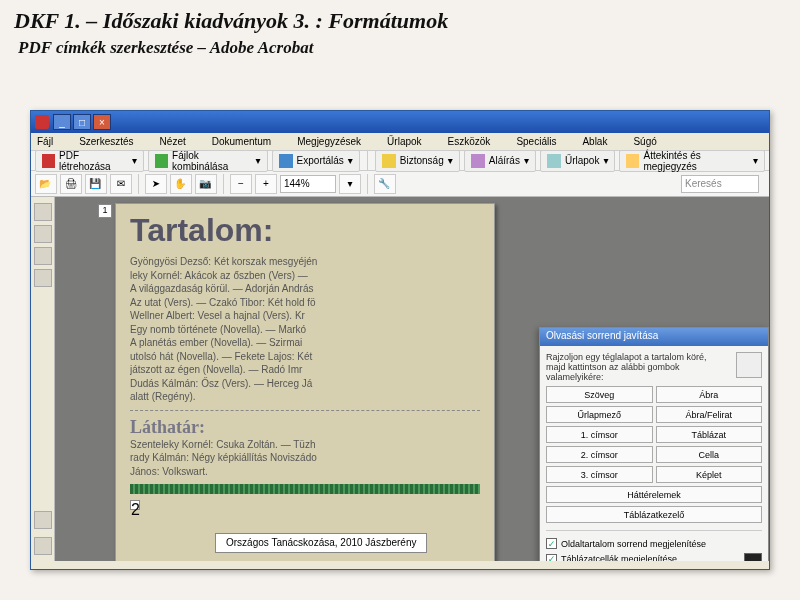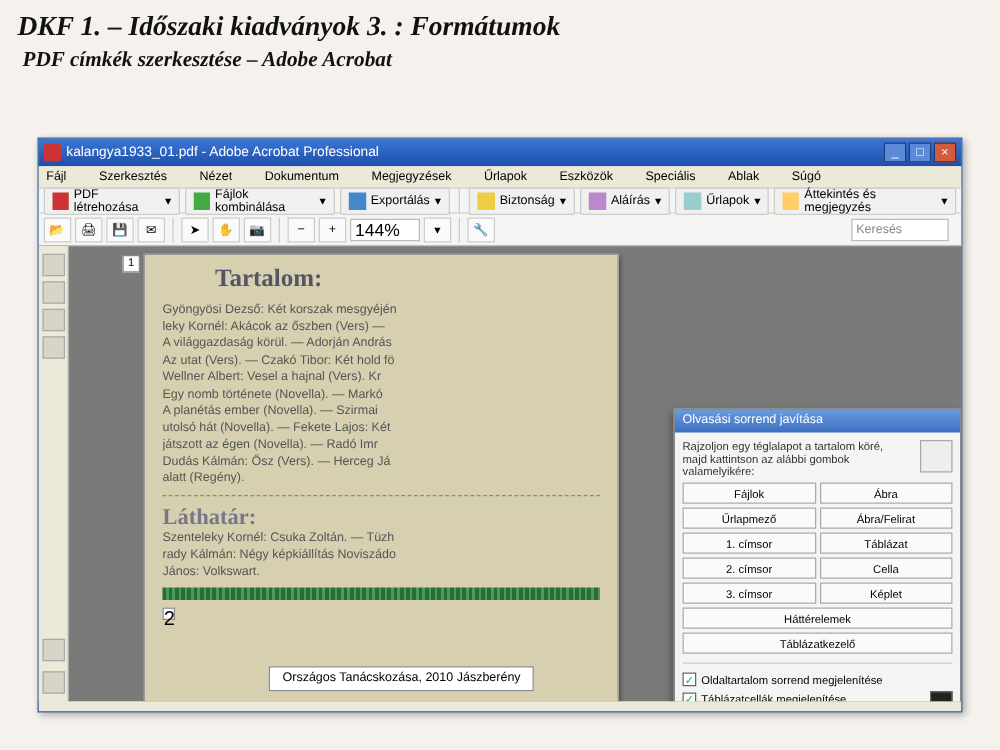--- a/index.html
+++ b/index.html
@@ -26,31 +26,31 @@
 .tbtn .glyph.plus { background: #4a4; }
 .tbtn .glyph.arrow { background: #48c; }
 .tbtn .glyph.yellow { background: #ec4; }
 .tbtn .glyph.sig { background: #b8c; }
 .tbtn .glyph.form { background: #9cc; }
 .tbtn .glyph.comment { background: #fc6; }
 .sep { width: 1px; height: 20px; background: #ccc; margin: 0 3px; }
 
 .toolbar2 { height: 26px; background: #f4f4f2; border-bottom: 1px solid #bbb; display: flex; align-items: center; gap: 3px; padding: 0 4px; font-size: 10px; }
 .ibtn { width: 22px; height: 20px; border: 1px solid #ccc; background: #fafafa; display: flex; align-items: center; justify-content: center; }
-.zoom { width: 56px; height: 18px; border: 1px solid #bbb; background: #fff; font-size: 14px; padding: 0 3px; display: flex; align-items: center; }
+.zoom { width: 56px; height: 18px; border: 1px solid #bbb; background: #fff; font-size: 10px; padding: 0 3px; display: flex; align-items: center; }
 .search { width: 78px; height: 18px; border: 1px solid #bbb; background: #fff; font-size: 10px; padding: 0 3px; color: #888; margin-left: auto; margin-right: 6px; display: flex; align-items: center; }
 
 .workspace { display: flex; height: calc(100% - 94px); }
 .sidebar { width: 24px; background: #ece9d8; border-right: 1px solid #bbb; display: flex; flex-direction: column; gap: 4px; padding-top: 6px; align-items: center; }
 .sidebar .sitem { width: 18px; height: 18px; background: #d8d4c8; border: 1px solid #aaa; }
 
 .doc-area { flex: 1; background: #7a7a78; position: relative; overflow: hidden; }
 .page { position: absolute; left: 60px; top: 6px; width: 380px; height: 400px; background: #d6d0b0; border: 1px solid #999; box-shadow: 2px 2px 4px rgba(0,0,0,.4); padding: 8px 14px; }
 .page-marker { position: absolute; left: -18px; top: 0; width: 14px; height: 14px; background: #fff; border: 1px solid #888; font-size: 9px; text-align: center; }
-.page h2 { font-family: Liberation Serif, serif; font-size: 20px; color: #556; margin-bottom: 6px; margin-left: 42px; }
+.page h2 { font-family: Liberation Sans, sans-serif; font-size: 32px; color: #556; margin-bottom: 6px; }
 .page .line { font-size: 10px; color: #555; line-height: 1.35; white-space: nowrap; overflow: hidden; }
 .page .line-row { display: flex; align-items: center; }
 .page .line-row .box { width: 10px; height: 10px; border: 1px solid #888; margin-right: 4px; background: #fff; flex-shrink: 0; }
 .page .sep-line { border-top: 1px dashed #888; margin: 6px 0; }
 .page h3 { font-family: Georgia, serif; font-size: 18px; color: #778; margin-top: 6px; }
 .page .green-band { height: 10px; background: repeating-linear-gradient(90deg,#2a6b3a 0 3px,#4a9a5a 3px 5px); margin-top: 6px; }
 
 .caption { position: absolute; left: 160px; bottom: 8px; background: #fff; border: 1px solid #888; font-size: 10px; padding: 3px 10px; text-align: center; line-height: 1.25; }
 
 .panel { position: absolute; right: 0; top: 130px; width: 230px; height: 330px; background: #f4f4f2; border: 1px solid #888; box-shadow: -2px 2px 6px rgba(0,0,0,.3); display: flex; flex-direction: column; font-size: 10px; }
@@ -68,21 +68,20 @@
 </style>
 </head>
 <body>
 
 <div class="slide-title">DKF 1. – Időszaki kiadványok 3. : Formátumok</div>
 <div class="slide-subtitle">PDF címkék szerkesztése – Adobe Acrobat</div>
 
 <div class="app-window">
   <div class="titlebar">
     <span class="icon"></span>
-    <span class="title">kalangya1933_01.pdf - Adobe Acrobat Professional</span>
     <div class="winbtns">
       <div class="winbtn">_</div>
       <div class="winbtn">□</div>
       <div class="winbtn close">×</div>
     </div>
   </div>
 
   <div class="menubar">
     <span>Fájl</span>
     <span>Szerkesztés</span>
@@ -167,21 +166,21 @@
       </div>
 
       <div class="panel">
         <div class="panel-title">Olvasási sorrend javítása</div>
         <div class="panel-body">
           <div class="panel-desc">
             <span style="flex:1">Rajzoljon egy téglalapot a tartalom köré, majd kattintson az alábbi gombok valamelyikére:</span>
             <span class="picon"></span>
           </div>
           <div class="panel-grid">
-            <div class="pbtn">Fájlok</div>
+            <div class="pbtn">Szöveg</div>
             <div class="pbtn">Ábra</div>
             <div class="pbtn">Űrlapmező</div>
             <div class="pbtn">Ábra/Felirat</div>
             <div class="pbtn">1. címsor</div>
             <div class="pbtn">Táblázat</div>
             <div class="pbtn">2. címsor</div>
             <div class="pbtn">Cella</div>
             <div class="pbtn">3. címsor</div>
             <div class="pbtn">Képlet</div>
             <div class="pbtn wide">Háttérelemek</div>

